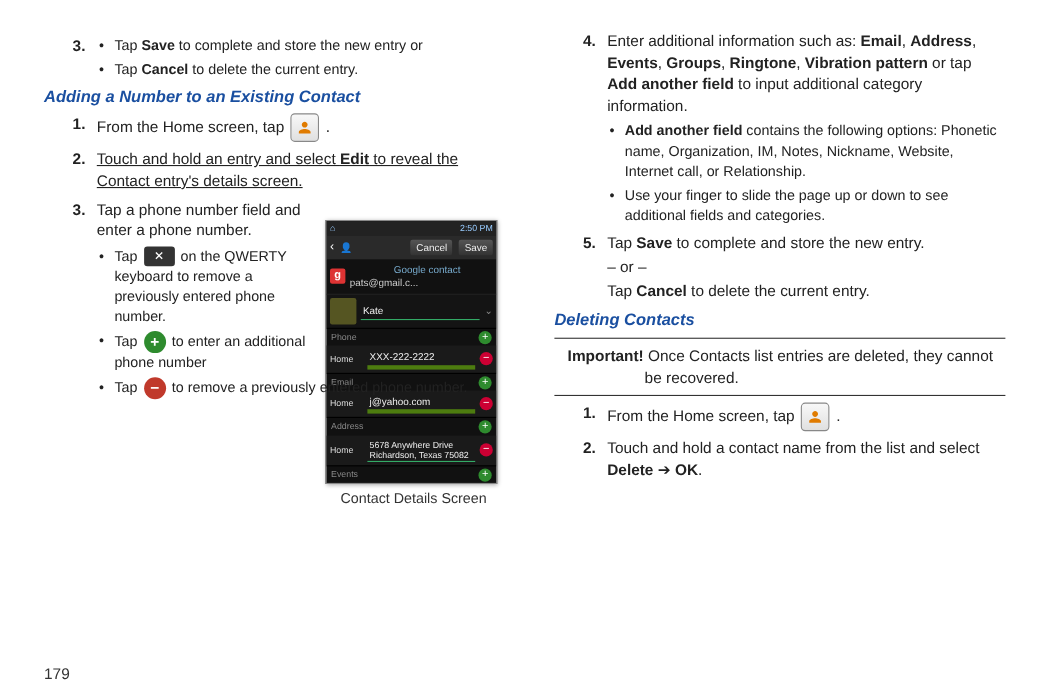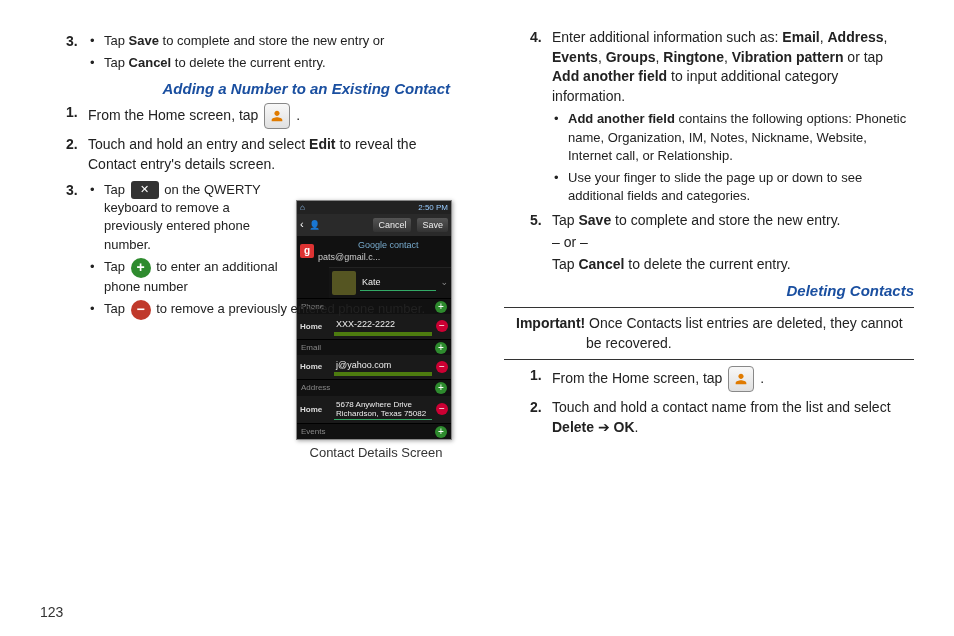--- a/index.html
+++ b/index.html
@@ -32,21 +32,20 @@
     bottom: 16px;
     font-size: 14px;
     color: #333;
   }
   h3.section {
     color: #1a4fa0;
     font-style: italic;
     font-weight: bold;
     margin: 6px 0 4px 0;
     font-size: 15px;
-    text-align: right;
   }
   ol.steps {
     list-style: none;
     padding: 0;
     margin: 0 0 0 26px;
   }
   ol.steps > li {
     position: relative;
     margin-bottom: 6px;
     padding-left: 22px;
@@ -109,46 +108,46 @@
     align-items:center;
     justify-content:center;
     vertical-align:middle;
     margin: 0 2px;
     color:#fff;
     font-weight:bold;
     font-size:14px;
   }
   .icon-plus { background:#2e8b2e; }
   .icon-minus { background:#c0392b; }
-  .step2-wrap { display:flex; gap:10px; }
+  .step2-wrap { display:flex; gap:10px;text-decoration:underline; }
   .step2-text { flex:1; }
   .phone-shot {
     width: 154px;
     border:1px solid #888;
     background:#111;
     color:#ccc;
     font-size:9px;
     margin-top:2px;
     margin-bottom:2px;
     box-shadow: 1px 1px 4px rgba(0,0,0,.35);
   }
   .ps-status { display:flex; justify-content:space-between; padding:1px 3px; background:#222; color:#9cf; font-size:8px;}
   .ps-bar { display:flex; background:#2a2a2a; padding:3px; align-items:center; gap:6px;}
   .ps-btn { background:linear-gradient(#555,#333); color:#eee; padding:1px 5px; border-radius:2px; font-size:9px;}
   .ps-back { font-size:11px; color:#fff;}
   .ps-gap { flex:1; }
   .ps-google { display:flex; align-items:center; gap:4px; background:#111; padding:3px;}
   .ps-g { width:14px; height:14px; background:#d33; border-radius:2px; color:#fff; font-weight:bold; display:flex; align-items:center; justify-content:center; font-size:10px;}
   .ps-email { color:#7ac;margin-left:40px;}
-  .ps-row { display:flex; align-items:center; gap:4px; padding:3px; background:#141414; border-top:1px solid #222;margin-left:32px;}
+  .ps-row { display:flex; align-items:center; gap:4px; padding:3px; background:#141414; border-top:1px solid #222;}
   .ps-avatar { width:24px; height:24px; background:#552; border-radius:2px;}
   .ps-field { flex:1; border-bottom:1px solid #3a6; color:#eee; padding:1px 2px;}
   .ps-label { color:#888; font-size:8px; padding:2px 4px; border-top:1px solid #000;}
   .ps-input-row { display:flex; align-items:center; gap:4px; padding:3px; background:#1a1a1a;}
-  .ps-type { width:30px; font-size:8px; color:#ddd;font-weight:bold;}
+  .ps-type { width:30px; font-size:8px; color:#ddd;}
   .ps-val { flex:1; font-size:9px; color:#eee; border-bottom:4px solid #4d7c0f; padding:1px 2px;}
   .ps-add { width:12px; height:12px; border-radius:50%; background:#2e8b2e; color:#fff; display:flex; align-items:center; justify-content:center; font-size:10px;}
   .ps-rem { width:12px; height:12px; border-radius:50%; background:#c03; color:#fff; display:flex; align-items:center; justify-content:center; font-size:10px;}
   .ps-addr { font-size:8px; line-height:1.15; color:#eee; border-bottom:1px solid #3a6; flex:1; padding:1px 2px;}
   .ps-caption { text-align:center; font-size:13px; margin-top:4px; color:#333;}
   .float-block { float:right; width:160px; margin-left:8px;}
   .narrow-steps > li { padding-right:0; }
   hr.sep { border:none; border-top:1px solid #333; margin:6px 0;}
   .imp-block { margin: 0 0 6px 12px; font-size:14px;}
   .imp-block .imp-label { font-weight:bold; }
@@ -260,20 +259,21 @@
           <div class="ps-label">
             <span>Events</span>
             <span class="ps-add" style="float:right;">+</span>
           </div>
         </div>
         <div class="ps-caption">Contact Details Screen</div>
       </div>
 
       <li style="padding-right:170px;">
         <span class="num">3.</span>
+        <span>Tap a phone number field and enter a phone number.</span>
         <ul class="bullets">
           <li>
             <span>Tap </span>
             <span class="icon-del">✕</span>
             <span> on the QWERTY keyboard to remove a previously entered phone number.</span>
           </li>
           <li>
             <span>Tap </span>
             <span class="icon-circle icon-plus">+</span>
             <span> to enter an additional phone number</span>
@@ -332,14 +332,14 @@
         <span> .</span>
       </li>
       <li>
         <span class="num">2.</span>
         <span>Touch and hold a contact name from the list and select </span><b>Delete</b><span class="arrow"> ➔ </span><b>OK</b><span>.</span>
       </li>
     </ol>
 
   </div>
 
-  <div class="page-num">123</div>
+  <div class="page-num">179</div>
 </div>
 
 </body></html>

